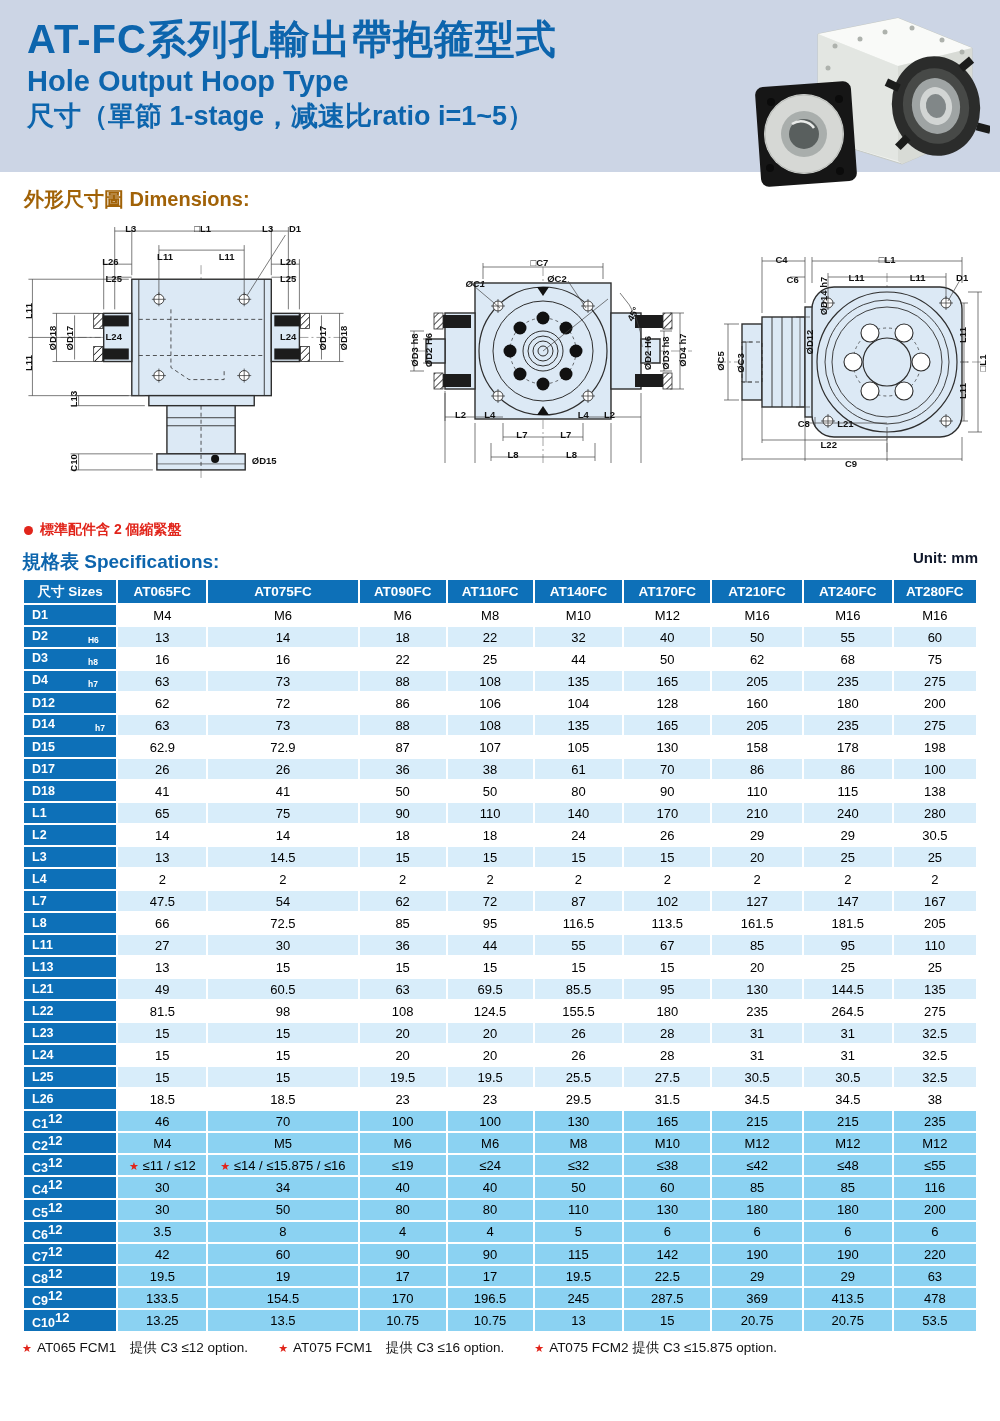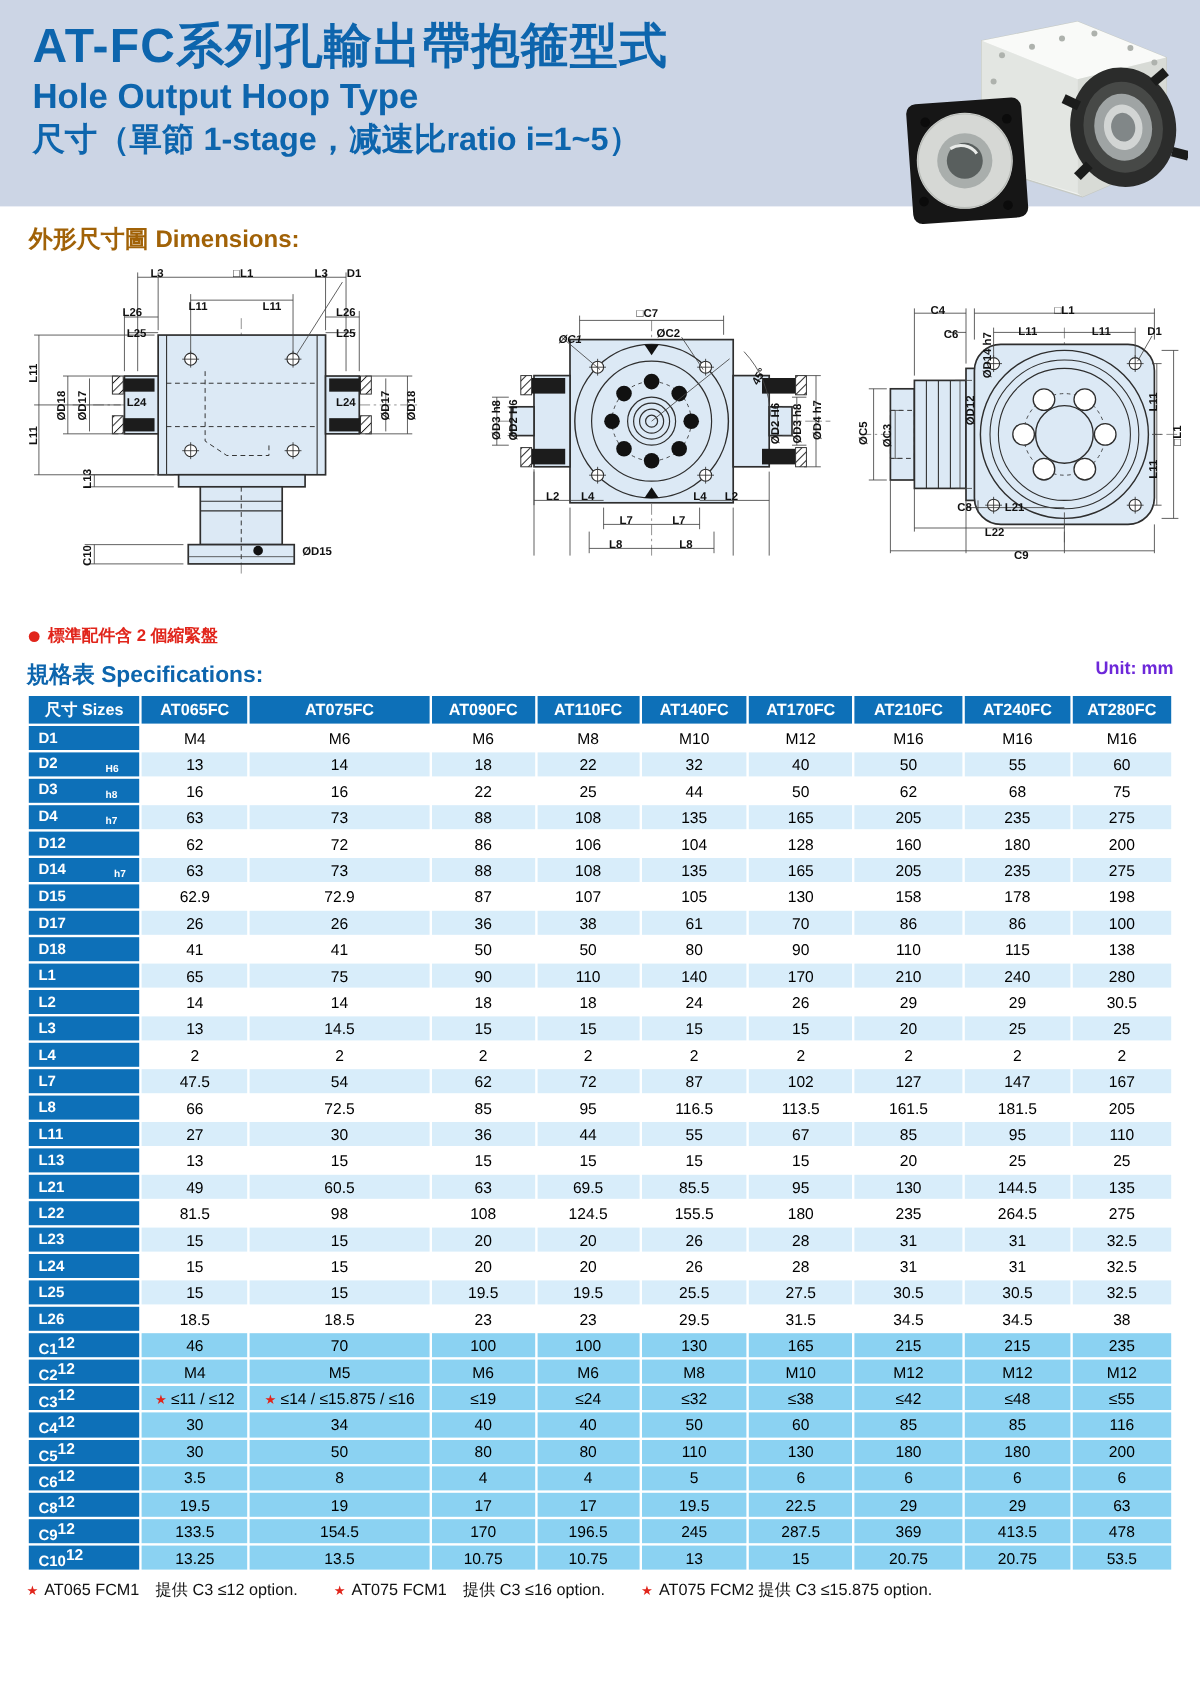--- a/index.html
+++ b/index.html
@@ -16,21 +16,21 @@
   .view svg{width:100%;height:100%;display:block;}
   .view1{left:18px;top:0;width:342px;height:276px;}
   .view2{left:408px;top:34px;width:292px;height:226px;}
   .view3{left:712px;top:30px;width:278px;height:232px;}
   .dim-label{position:absolute;font-size:9.5px;font-weight:bold;color:#111;transform:translate(-50%,-50%);white-space:nowrap;}
   .acc-note{margin:4px 0 0 24px;color:#e1251b;font-weight:bold;font-size:14px;display:flex;align-items:center;gap:7px;}
   .dot{width:9px;height:9px;border-radius:50%;background:#e1251b;flex:0 0 auto;}
   .specs{margin:10px 22px 0;}
   .specs-head{display:flex;justify-content:space-between;align-items:flex-start;}
   .specs-title{font-size:19px;font-weight:bold;color:#0d65ad;}
-  .unit{font-size:15px;font-weight:bold;color:#6d28d9;}
+  .unit{font-size:15px;font-weight:bold;color:#0f172a;}
   table{width:100%;border-collapse:separate;border-spacing:2px;margin-top:3px;table-layout:fixed;}
   th,td{height:20px;padding:0 2px;overflow:hidden;}
   thead th{background:#0d70b8;color:#fff;font-size:13.5px;font-weight:bold;height:23px;}
   tbody th{background:#0d70b8;color:#fff;text-align:left;padding-left:8px;font-size:12.5px;font-weight:bold;}
   tbody td{text-align:center;font-size:13px;background:#fff;}
   tr.alt td{background:#d8edfa;}
   tr.c-row td{background:#8bd2f2;}
   tbody sub{font-size:8.5px;margin-left:40px;} tbody sup{font-size:13px;}
   .star{color:#e1251b;font-size:11px;}
   .note-red{color:#e1251b;font-weight:bold;font-size:13.5px;margin:7px 0 0;}
@@ -842,20 +842,32 @@
             <td>8</td>
             <td>4</td>
             <td>4</td>
             <td>5</td>
             <td>6</td>
             <td>6</td>
             <td>6</td>
             <td>6</td>
           </tr>
           <tr class="c-row">
+            <th>C7<sup>12</sup></th>
+            <td>42</td>
+            <td>60</td>
+            <td>90</td>
+            <td>90</td>
+            <td>115</td>
+            <td>142</td>
+            <td>190</td>
+            <td>190</td>
+            <td>220</td>
+          </tr>
+          <tr class="c-row">
             <th>C8<sup>12</sup></th>
             <td>19.5</td>
             <td>19</td>
             <td>17</td>
             <td>17</td>
             <td>19.5</td>
             <td>22.5</td>
             <td>29</td>
             <td>29</td>
             <td>63</td>

